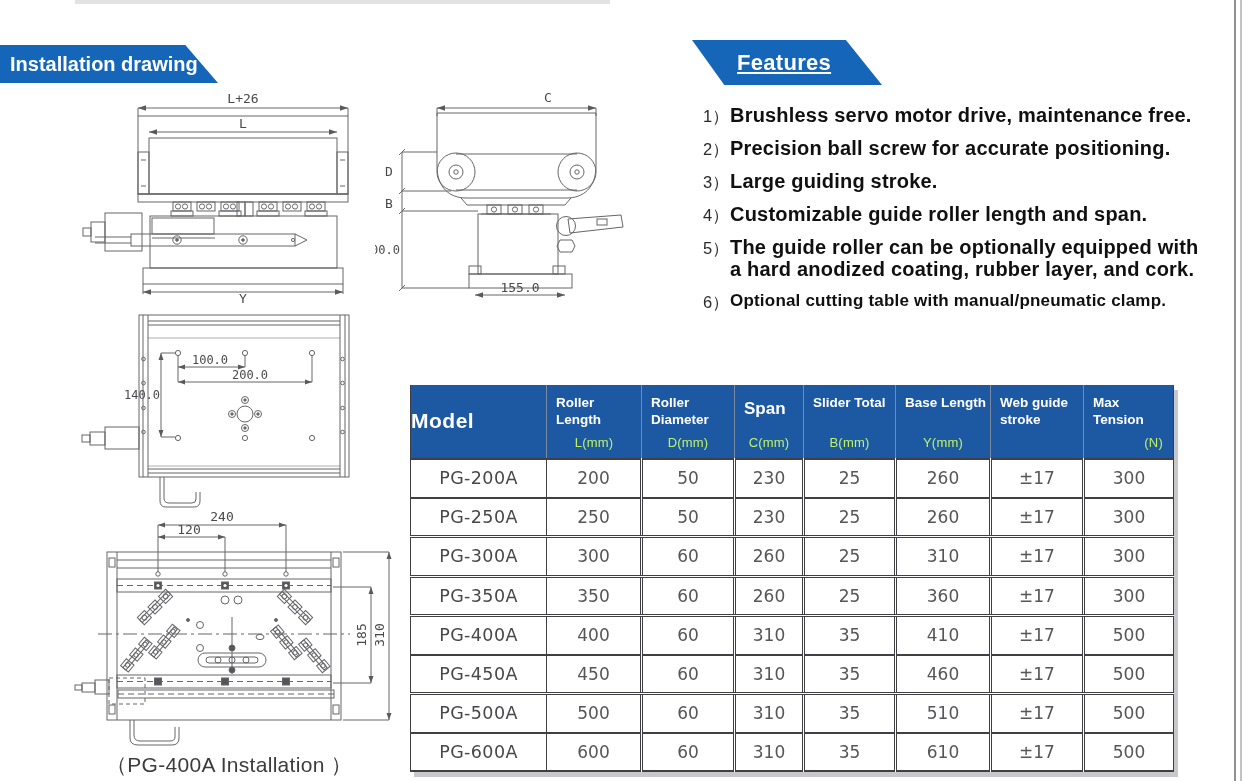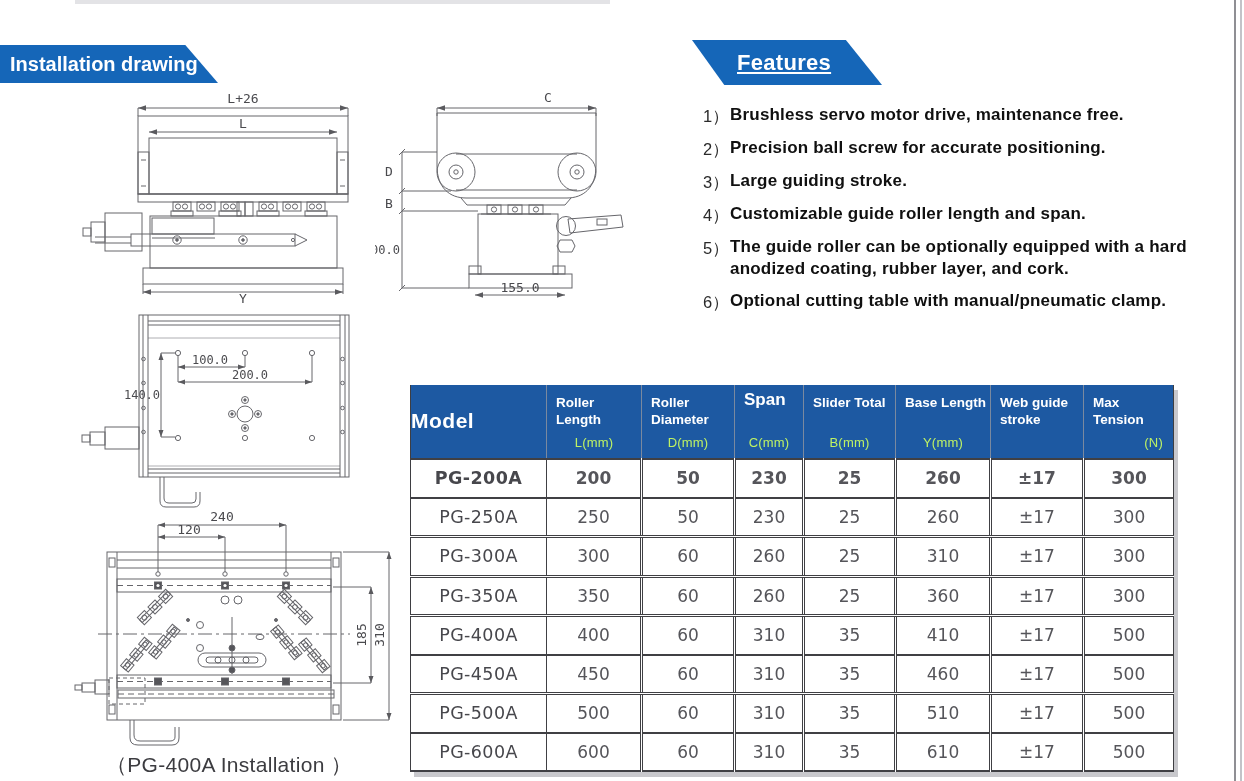--- a/index.html
+++ b/index.html
@@ -15,48 +15,48 @@
         font-size:20px;box-sizing:border-box;
         clip-path:polygon(0 0,85% 0,100% 100%,0 100%);}
   .banner-features{left:692px;top:40px;width:190px;height:45px;line-height:45px;
         padding-left:45px;font-size:22px;box-sizing:border-box;letter-spacing:.3px;
         clip-path:polygon(0 0,81% 0,100% 100%,17% 100%);text-decoration:underline;}
 
   
   .features{position:absolute;left:703px;top:104px;width:545px;color:#101010;}
   .feat{display:flex;margin-bottom:10px;line-height:22px;}
   .feat-num{flex:0 0 27px;font-size:16.5px;font-weight:400;color:#2a2a2a;padding-top:1px;}
-  .feat-text{font-size:17px;font-weight:bold;letter-spacing:.2px;}
+  .feat-text{font-size:20px;font-weight:bold;letter-spacing:.2px;}
   .feat.f5 .feat-text{max-width:470px;}
   .feat.f6{margin-top:8px;}
   .feat.f6 .feat-text{font-size:17px;}
 
   
   table.spec{position:absolute;left:410px;top:385px;width:763px;border-collapse:collapse;
         table-layout:fixed;box-shadow:4px 5px 0 rgba(155,155,162,.55);
         border-left:1.5px solid #3e3e42;border-right:1.5px solid #3e3e42;}
   .spec col.c-model{width:136px}.spec col.c-rl{width:95px}.spec col.c-rd{width:93px}
   .spec col.c-sp{width:69px}.spec col.c-st{width:92px}.spec col.c-bl{width:95px}
   .spec col.c-wg{width:93px}.spec col.c-mt{width:90px}
   .spec th{background:#1d59a2;color:#fff;height:74px;vertical-align:top;text-align:left;
         padding:9px 4px 4px 9px;position:relative;font-size:13.5px;line-height:1.28;
         border-left:1px solid rgba(12,40,80,.55);box-sizing:border-box;}
   .spec th:first-child{border-left:none;}
   .spec th.model{text-align:left;font-size:21px;vertical-align:middle;padding:0;letter-spacing:.5px;}
-  .spec th.span{font-size:17px;padding-top:4px;}
+  .spec th.span{font-size:17px;padding-top:13px;}
   .h-sub{position:absolute;left:0;bottom:6px;width:100%;text-align:center;color:#bef264;
         font-weight:400;font-size:13px;letter-spacing:.2px;}
   .h-sub.right{text-align:right;padding-right:10px;box-sizing:border-box;}
   .spec td{height:34.5px;text-align:center;font-size:17px;font-weight:400;color:#55555a;
         font-family:"DejaVu Sans","Liberation Sans",sans-serif;
         border-bottom:2px solid #404044;background:#fff;}
   .spec td:first-child{font-size:17.5px;color:#47474c;letter-spacing:.4px;}
   .spec td:nth-child(2){border-left:1.5px solid #404044;}
   .spec td:nth-child(n+3){border-left:3px double #404044;}
-  .spec tbody tr:first-child td{border-top:2px solid #404044;font-weight:bold;}
+  .spec tbody tr:first-child td{border-top:2px solid #404044;}
   .spec tbody tr.dbl td{border-bottom:3px double #404044;}
   .spec tbody tr:last-child td{border-bottom:2.5px solid #404044;}
 
   
   .draw{position:absolute;}
   .draw svg{display:block;}
   .cad{stroke:#66666b;fill:none;stroke-width:1;}
   .cadl{stroke:#9a9aa0;fill:none;stroke-width:.8;}
   .dimtxt{font-family:"DejaVu Sans Mono","Liberation Mono",monospace;fill:#4a4a4e;
         font-size:12px;stroke:none;}

